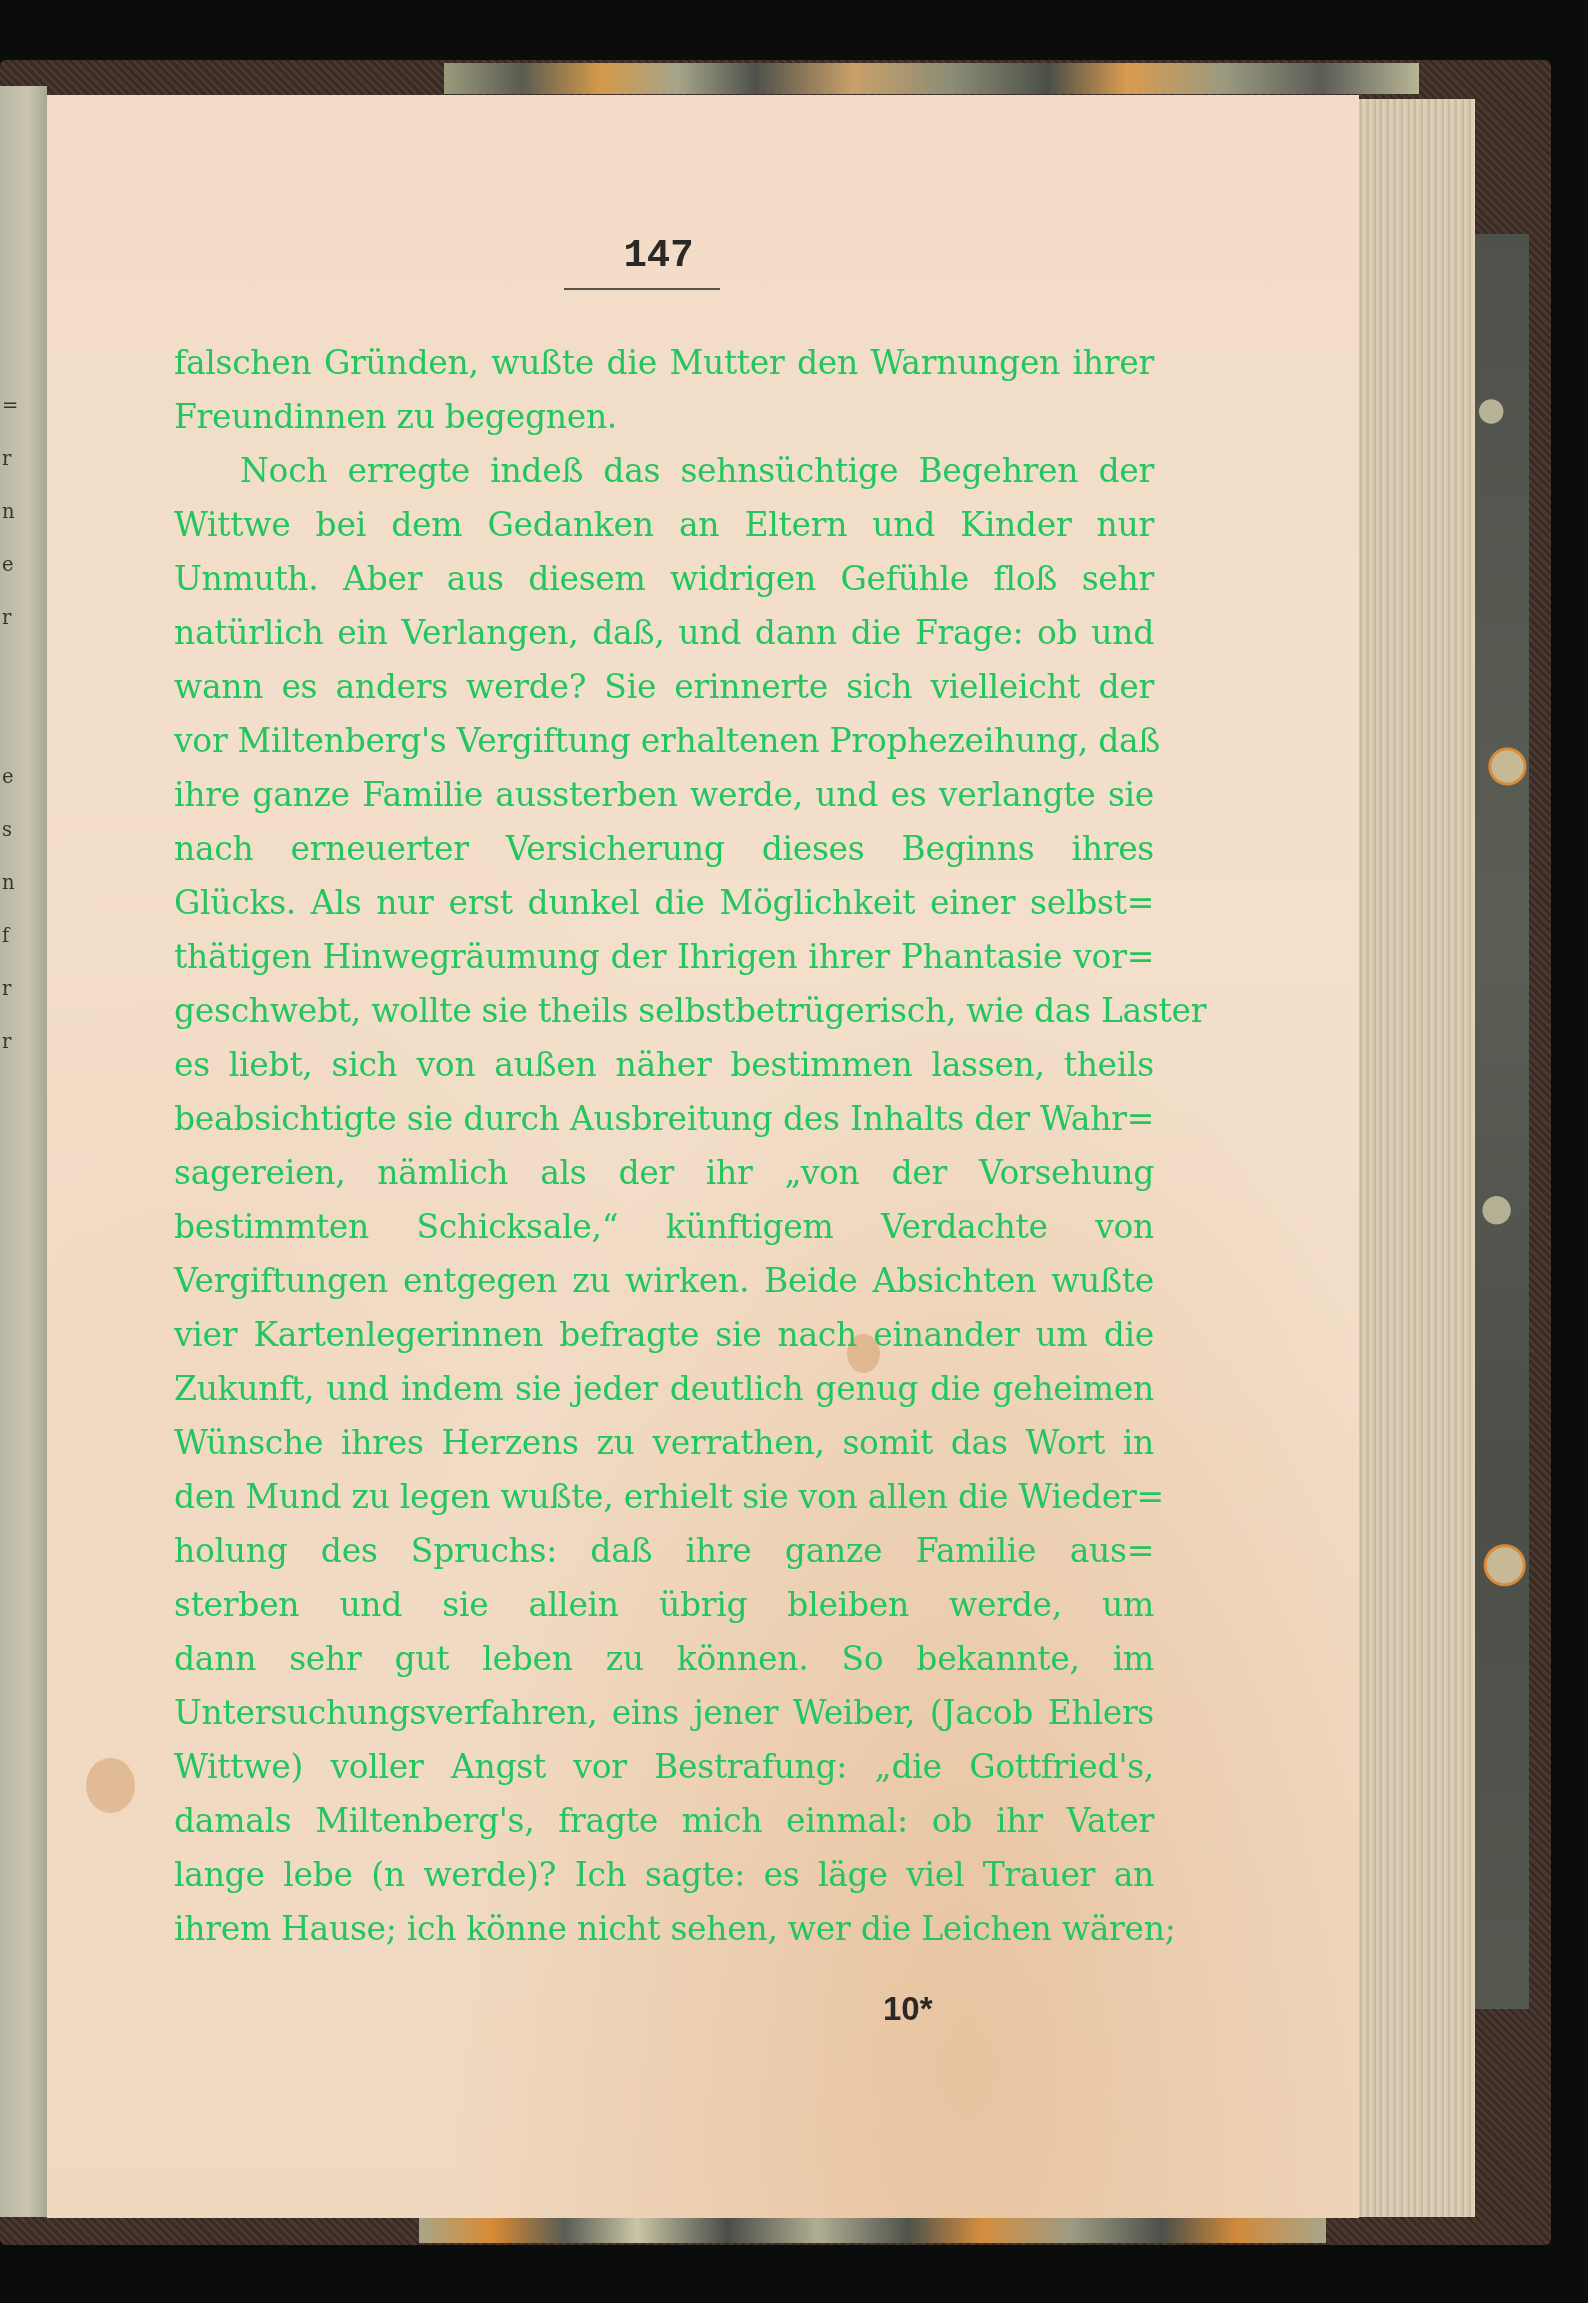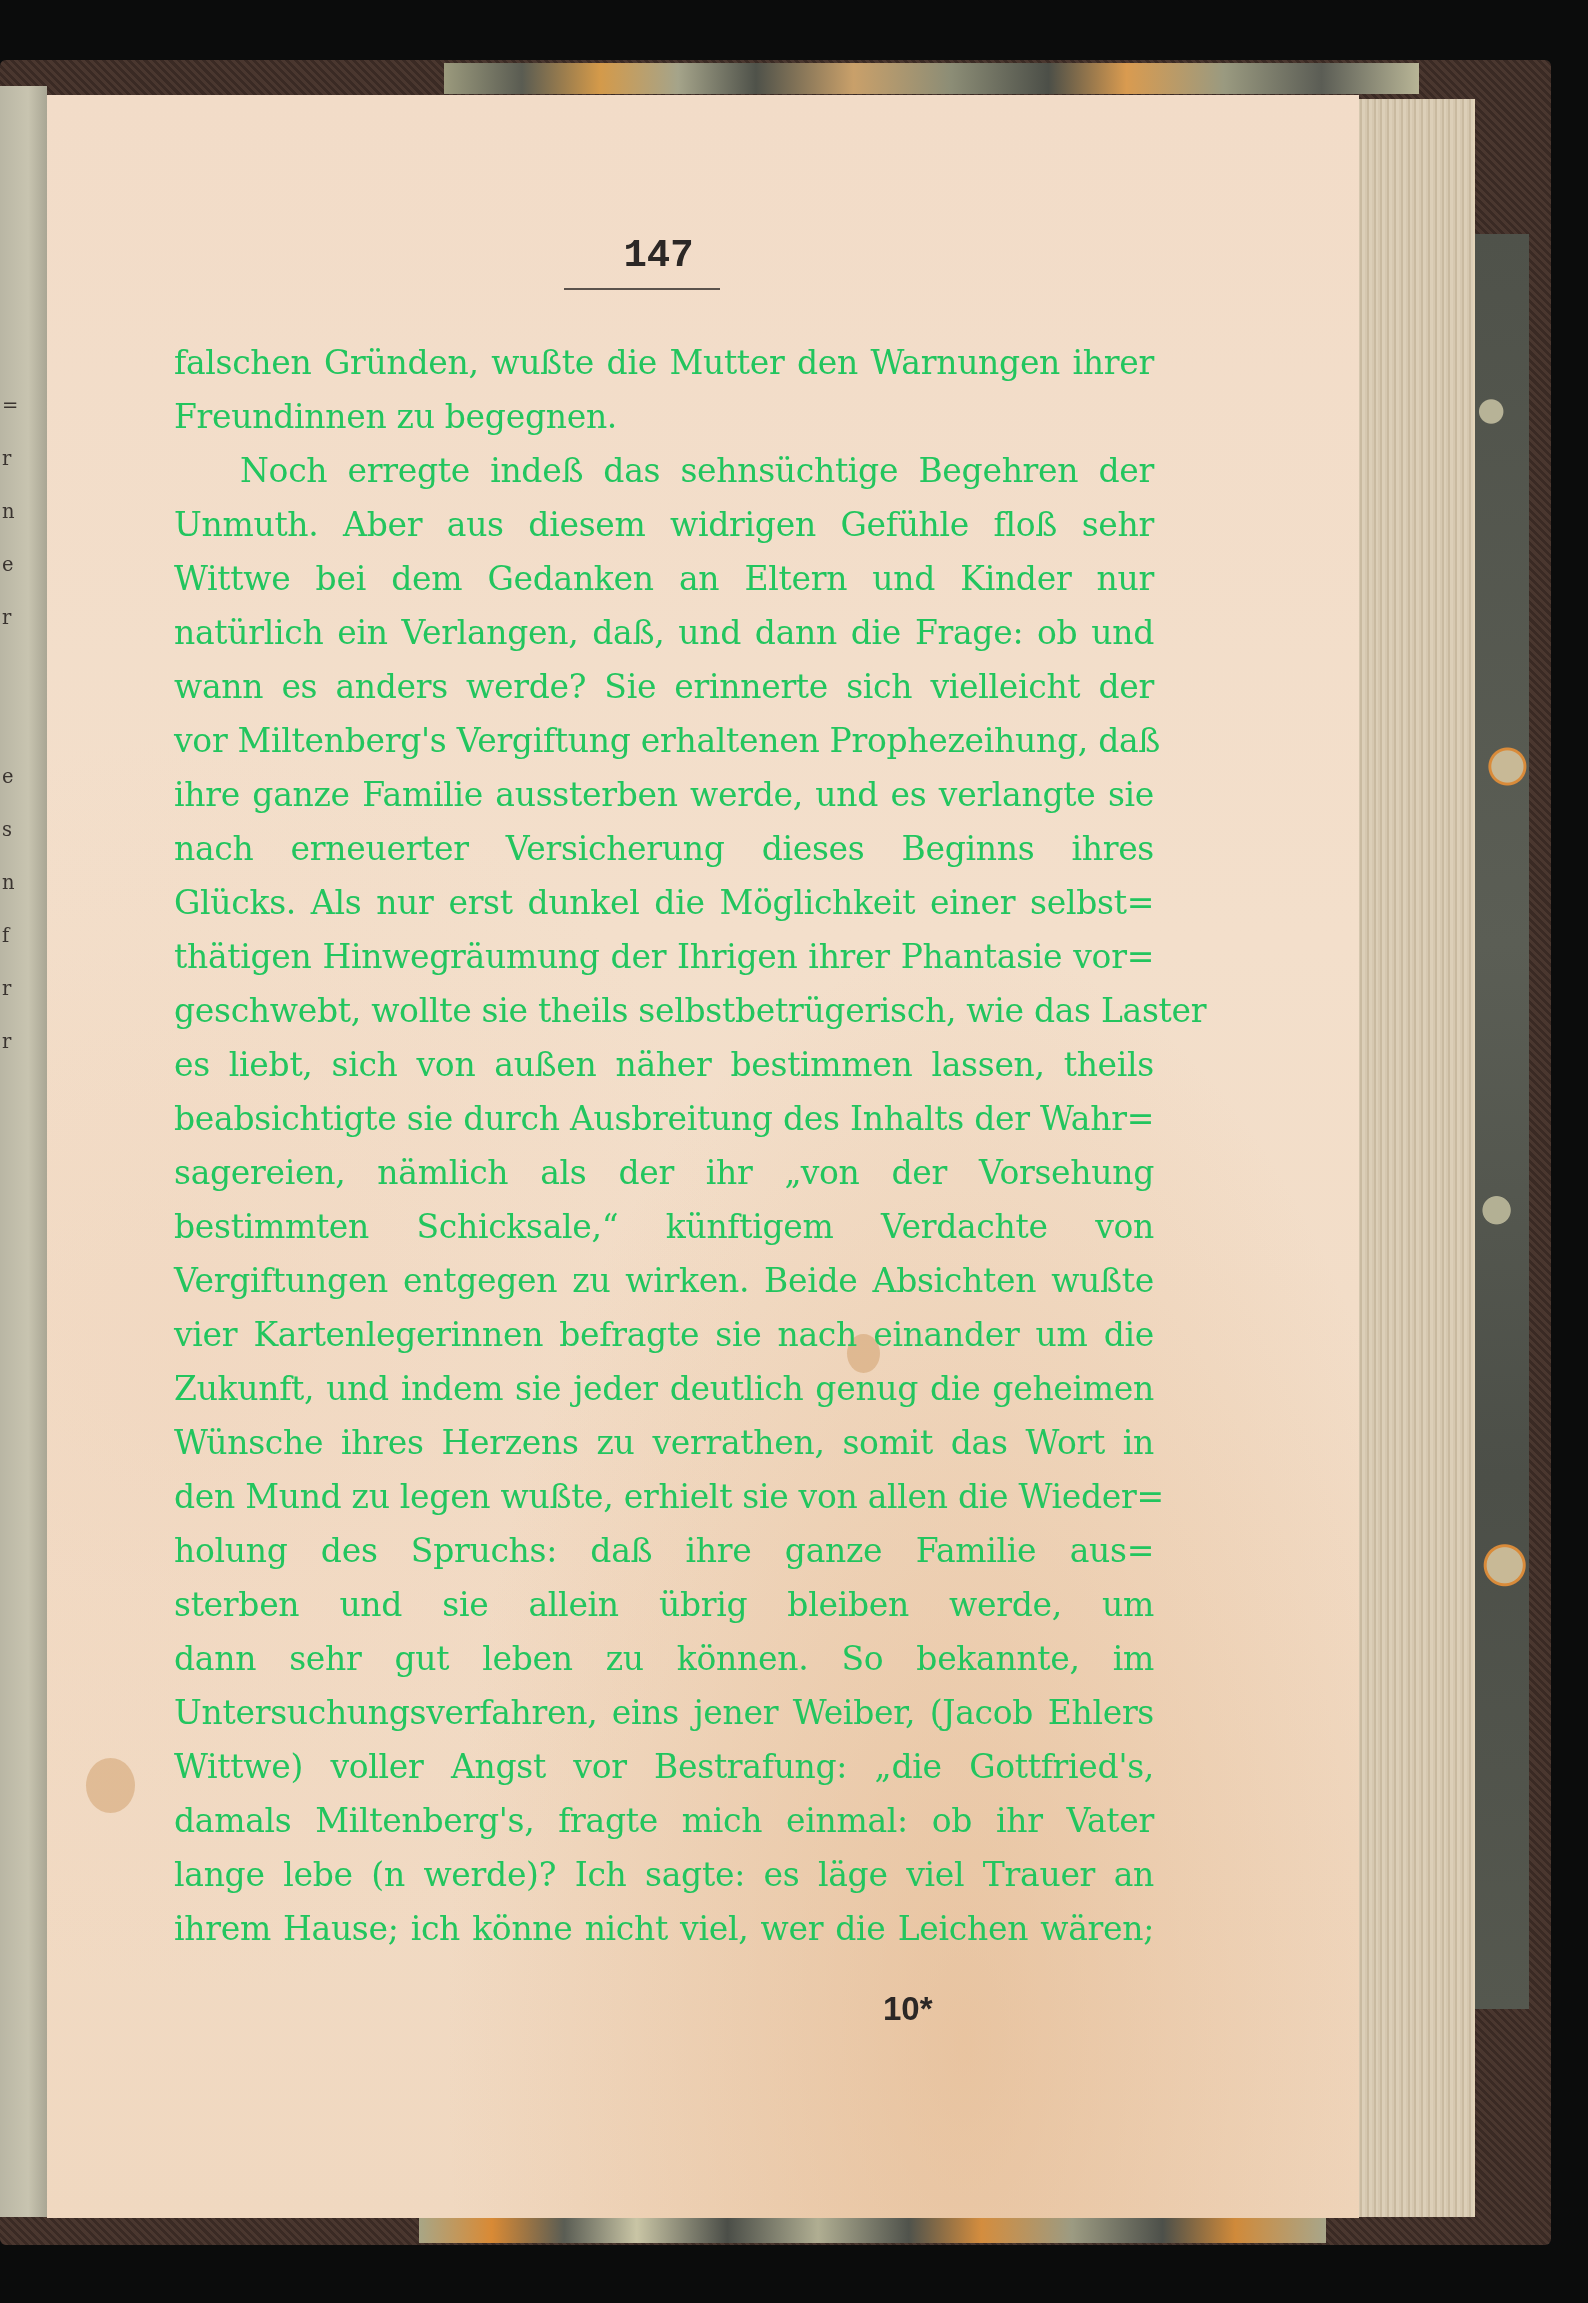--- a/index.html
+++ b/index.html
@@ -110,22 +110,22 @@
   <div class="stain" style="left:39px; top:1663px; width:49px; height:55px;"></div>
 </div>
 
 <div class="page-number">147</div>
 <div class="rule"></div>
 
 <div class="text-block">
   <div class="line">falschen Gründen, wußte die Mutter den Warnungen ihrer</div>
   <div class="line last">Freundinnen zu begegnen.</div>
   <div class="line indent">Noch erregte indeß das sehnsüchtige Begehren der</div>
+  <div class="line">Wittwe bei dem Gedanken an Eltern und Kinder nur</div>
   <div class="line">Unmuth. Aber aus diesem widrigen Gefühle floß sehr</div>
-  <div class="line">Wittwe bei dem Gedanken an Eltern und Kinder nur</div>
   <div class="line">natürlich ein Verlangen, daß, und dann die Frage: ob und</div>
   <div class="line">wann es anders werde? Sie erinnerte sich vielleicht der</div>
   <div class="line">vor Miltenberg's Vergiftung erhaltenen Prophezeihung, daß</div>
   <div class="line">ihre ganze Familie aussterben werde, und es verlangte sie</div>
   <div class="line">nach erneuerter Versicherung dieses Beginns ihres</div>
   <div class="line">Glücks. Als nur erst dunkel die Möglichkeit einer selbst=</div>
   <div class="line">thätigen Hinwegräumung der Ihrigen ihrer Phantasie vor=</div>
   <div class="line">geschwebt, wollte sie theils selbstbetrügerisch, wie das Laster</div>
   <div class="line">es liebt, sich von außen näher bestimmen lassen, theils</div>
   <div class="line">beabsichtigte sie durch Ausbreitung des Inhalts der Wahr=</div>
@@ -136,17 +136,17 @@
   <div class="line">Zukunft, und indem sie jeder deutlich genug die geheimen</div>
   <div class="line">Wünsche ihres Herzens zu verrathen, somit das Wort in</div>
   <div class="line">den Mund zu legen wußte, erhielt sie von allen die Wieder=</div>
   <div class="line">holung des Spruchs: daß ihre ganze Familie aus=</div>
   <div class="line">sterben und sie allein übrig bleiben werde, um</div>
   <div class="line">dann sehr gut leben zu können. So bekannte, im</div>
   <div class="line">Untersuchungsverfahren, eins jener Weiber, (Jacob Ehlers</div>
   <div class="line">Wittwe) voller Angst vor Bestrafung: „die Gottfried's,</div>
   <div class="line">damals Miltenberg's, fragte mich einmal: ob ihr Vater</div>
   <div class="line">lange lebe (n werde)? Ich sagte: es läge viel Trauer an</div>
-  <div class="line">ihrem Hause; ich könne nicht viel, wer die Leichen wären;</div>
+  <div class="line">ihrem Hause; ich könne nicht sehen, wer die Leichen wären;</div>
 </div>
 
 <div class="signature">10*</div>
 
 
 </body></html>

